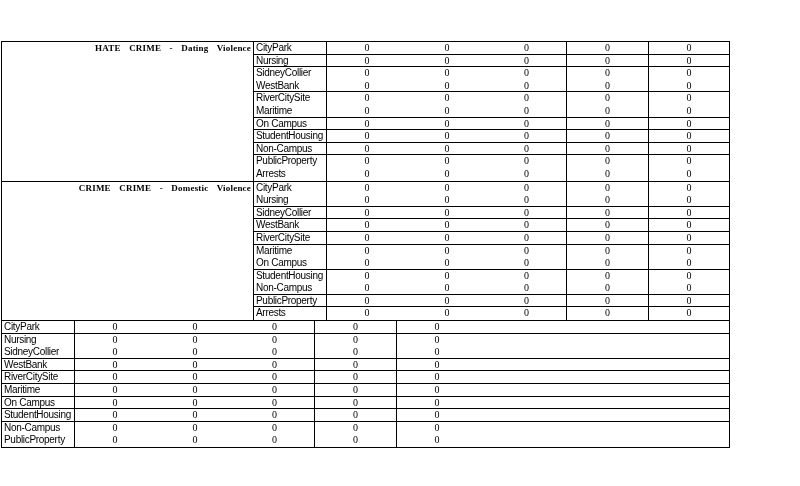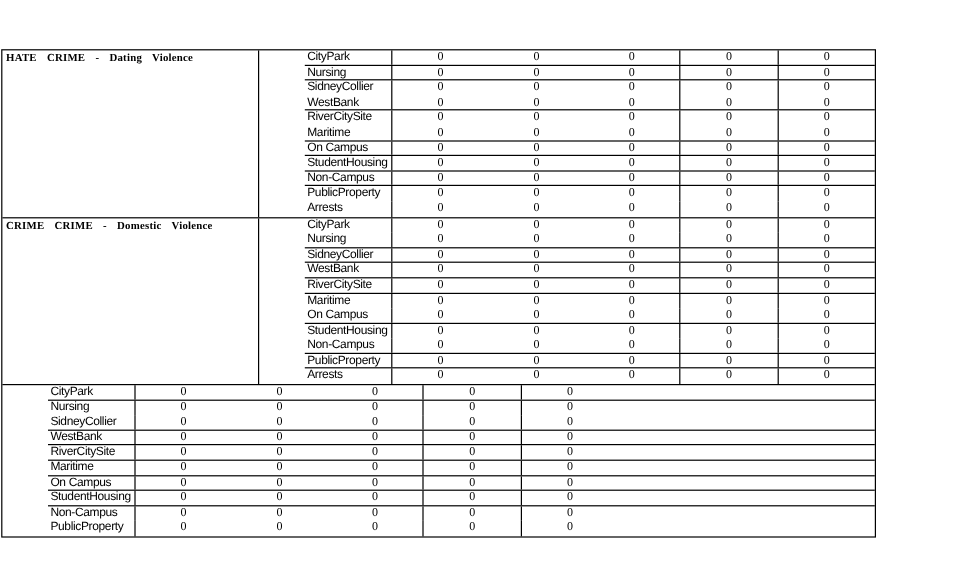--- a/index.html
+++ b/index.html
@@ -5,23 +5,23 @@
   html,body{margin:0;padding:0;background:#ffffff;}
   .screen{position:relative;width:800px;height:486px;background:#ffffff;overflow:hidden;
           font-family:"Liberation Sans",sans-serif;color:#000;}
   .table{position:absolute;left:1px;top:41px;width:729px;box-sizing:border-box;
          border:1px solid #000;background:#fff;}
   .section{display:flex;}
   .section.sec-divider{border-bottom:1px solid #000;}
   .label-cell{width:254px;box-sizing:border-box;border-right:1px solid #000;
               font-family:"Liberation Serif",serif;font-weight:bold;font-size:9px;
               word-spacing:6px;letter-spacing:0.2px;padding:1px 2px 0 3px;
-              white-space:nowrap;overflow:hidden;}
+              white-space:nowrap;overflow:hidden;text-align:right;}
   .rows{flex:1;display:flex;flex-direction:column;}
-  .row{display:flex;height:12.6px;box-sizing:border-box;margin-left:38px;}
+  .row{display:flex;height:12.6px;box-sizing:border-box;}
   .row.divider{border-bottom:1px solid #000;}
   .loc{width:73px;box-sizing:border-box;border-right:1px solid #000;
        font-size:10px;line-height:12px;letter-spacing:-0.3px;padding-left:2px;
        white-space:nowrap;overflow:hidden;}
   .val{box-sizing:border-box;text-align:center;
        font-family:"Liberation Serif",serif;font-size:10px;line-height:12px;}
   .v0,.v1,.v2,.v4{width:80px;}
   .v3{width:82px;}
   .val.br{border-right:1px solid #000;}
 </style>

